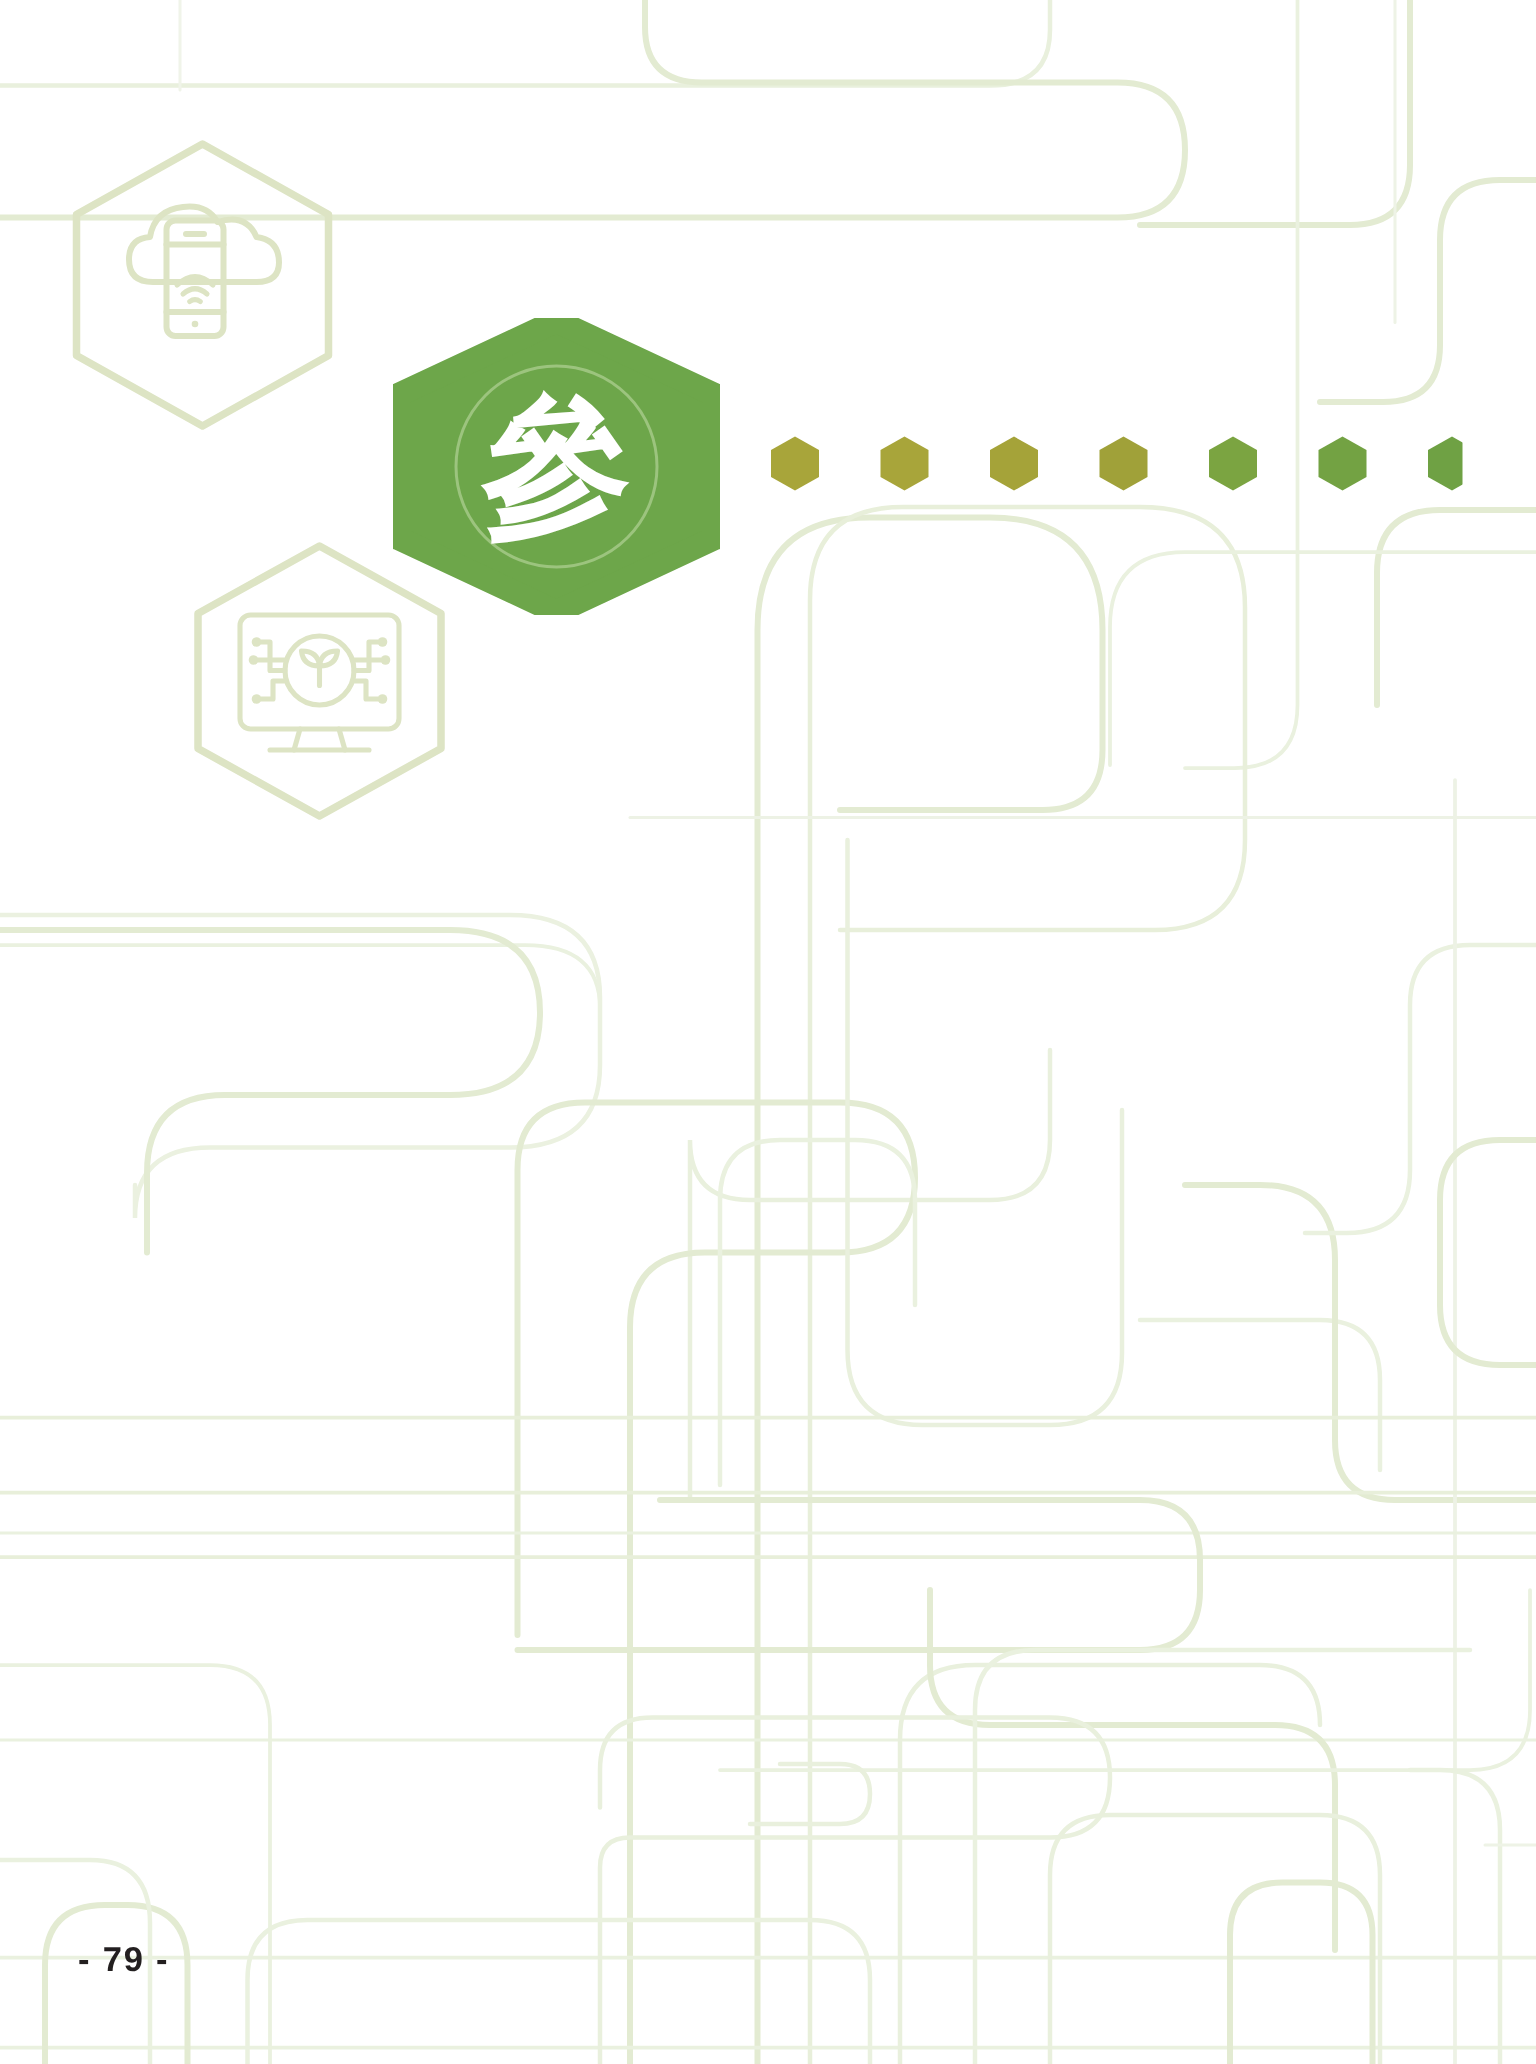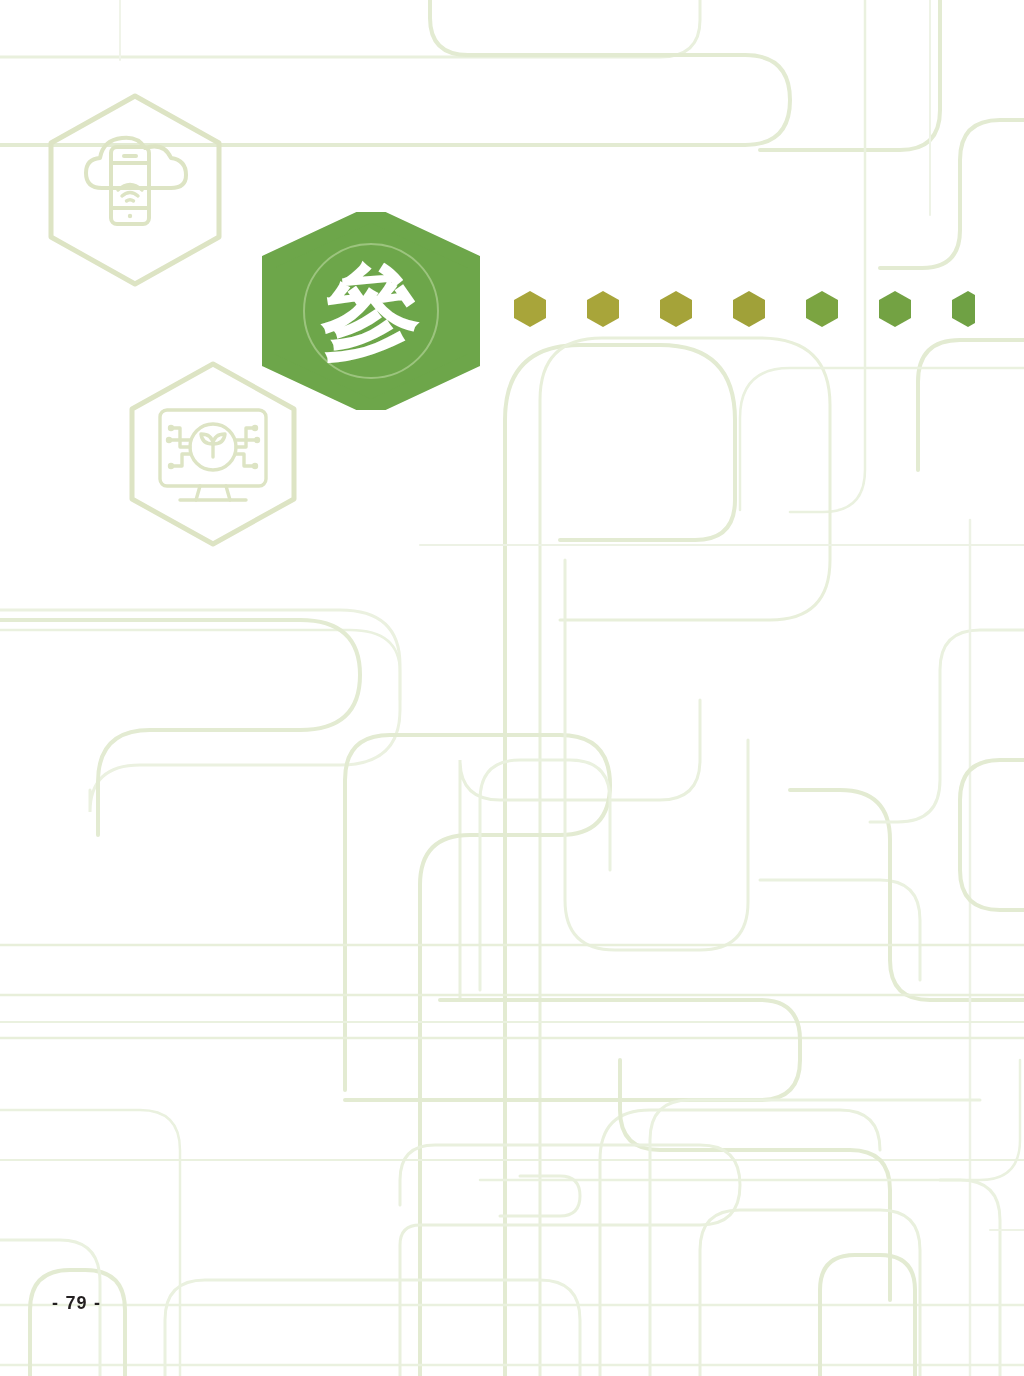--- a/index.html
+++ b/index.html
@@ -40,21 +40,21 @@
     left: 505px;
     top: 289px;
     width: 470px;
     height: 44px;
   }
   #page-number {
     position: absolute;
     left: 52px;
     top: 1293px;
     font-family: "Liberation Sans", sans-serif;
-    font-size: 18px;
+    font-size: 23px;
     font-weight: bold;
     letter-spacing: 1.2px;
     color: #231f20;
     white-space: nowrap;
   }
 </style>
 </head>
 <body>
 
 <div id="page">

